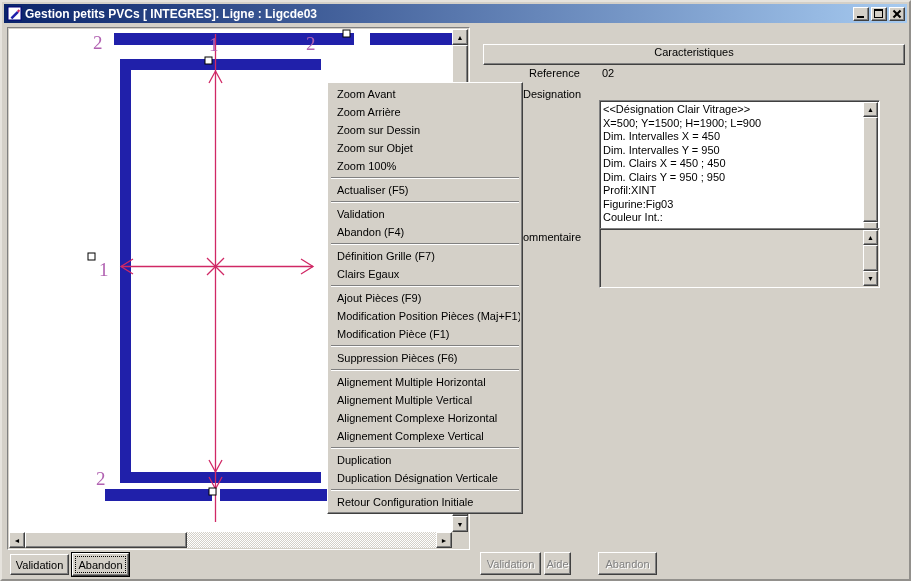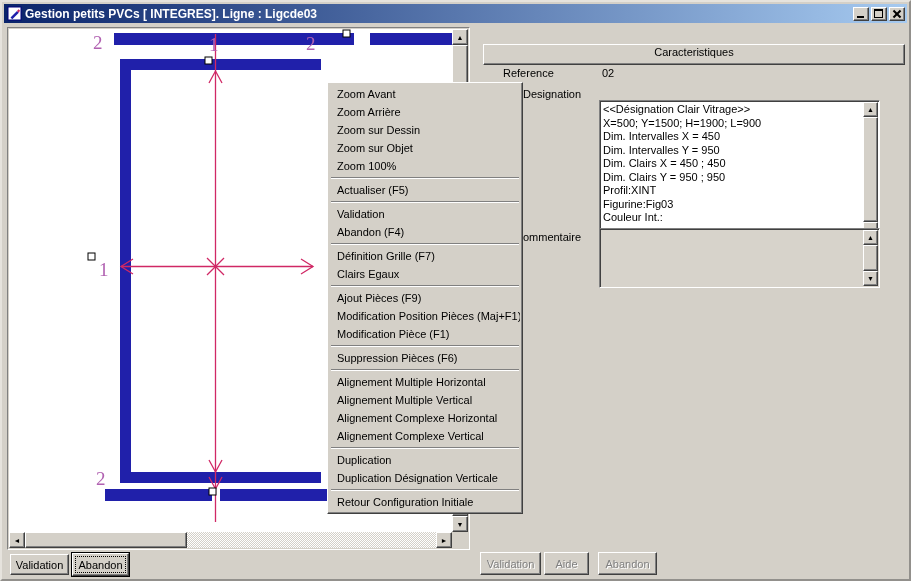--- a/index.html
+++ b/index.html
@@ -160,21 +160,21 @@
         <div class="sb-thumb"></div>
       </div>
     <div class="sb-btn">
         <span>►</span>
       </div>
   </div>
   <div class="sb-corner"></div>
 
   <div class="hdr-btn">Caracteristiques</div>
 
-  <span class="lbl" style="left:501px; top:65px;">Reference</span>
+  <span class="lbl" style="left:527px; top:65px;">Reference</span>
   <span class="lbl" style="left:600px; top:65px;">02</span>
 
   <span class="lbl" style="left:521px; top:86px;">Designation</span>
   <div class="textbox" style="left:597px; top:98px; width:281px; height:139px;">
     <div class="tb-content">&lt;&lt;Désignation Clair Vitrage&gt;&gt;
 X=500; Y=1500; H=1900; L=900
 Dim. Intervalles X = 450
 Dim. Intervalles Y = 950
 Dim. Clairs X = 450 ; 450
 Dim. Clairs Y = 950 ; 950
@@ -238,16 +238,16 @@
     <div class="mi">Duplication</div>
     <div class="mi">Duplication Désignation Verticale</div>
     <div class="msep"></div>
     <div class="mi">Retour Configuration Initiale</div>
   </div>
 
   <div class="btn" style="left:8px; top:552px; width:59px; height:21px;">Validation</div>
   <div class="btn focused" style="left:70px; top:551px; width:57px; height:23px;">Abandon</div>
 
   <div class="btn disabled" style="left:478px; top:550px; width:61px; height:23px;">Validation</div>
-  <div class="btn disabled" style="left:542px; top:550px; width:45px; height:23px;">Aide</div>
+  <div class="btn disabled" style="left:542px; top:550px; width:27px; height:23px;">Aide</div>
   <div class="btn disabled" style="left:596px; top:550px; width:59px; height:23px;">Abandon</div>
 
 </div>
 
 </body></html>

